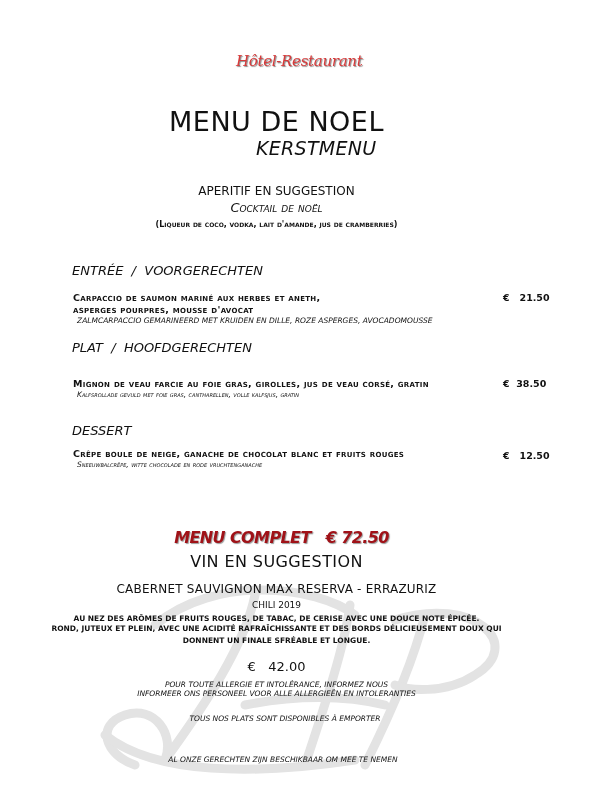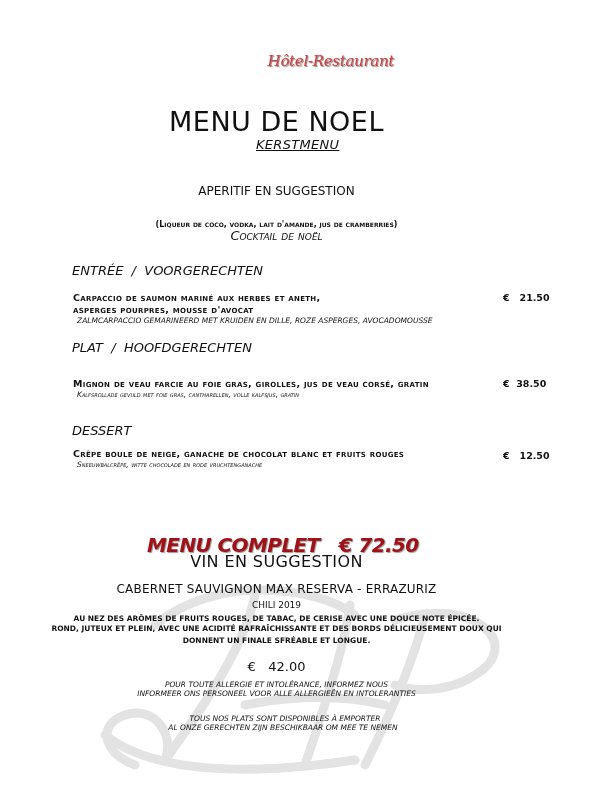--- a/index.html
+++ b/index.html
@@ -3,39 +3,39 @@
 <meta charset="utf-8">
 <style>
   * { margin:0; padding:0; box-sizing:border-box; }
   html, body { width:612px; height:792px; background:#ffffff; overflow:hidden; }
   body { position:relative; font-family:"DejaVu Sans", sans-serif; color:#111; }
   .abs { position:absolute; }
   .center { left:0; width:553px; text-align:center; }
 
   
   .logo { left:236px; top:52px; width:158px; height:44px; }
-  .logo-script { position:absolute; left:0; top:0; width:158px; text-align:right;
+  .logo-script { position:absolute; left:0; top:0; width:158px; text-align:left;
     font-family:"DejaVu Serif", serif; font-style:italic; font-size:15px; letter-spacing:-0.3px;
     color:#d63b3b; text-shadow:1px 1px 1px #888; white-space:nowrap; }
   .logo-name { position:absolute; left:0; top:17px; width:158px; text-align:center;
     font-family:"Liberation Serif", serif; font-size:20px; color:#111; white-space:nowrap; }
 
   .title { top:106px; font-size:27px; letter-spacing:0.5px; font-family:"DejaVu Sans", sans-serif; }
-  .subtitle { left:256px; top:137px; font-size:13px; font-style:italic; letter-spacing:0.3px;text-decoration:underline; }
+  .subtitle { left:256px; top:137px; font-size:19px; font-style:italic; letter-spacing:0.3px; }
 
   .aperitif-h { top:184px; font-size:12px; }
-  .aperitif-name { top:200px; font-size:13px; font-style:italic; font-variant:small-caps;margin-top:28px; }
+  .aperitif-name { top:200px; font-size:13px; font-style:italic; font-variant:small-caps; }
   .aperitif-desc { top:220px; font-size:8px; font-weight:bold; font-variant:small-caps; }
 
   .section-h { left:72px; font-size:13px; font-style:italic; white-space:pre; }
   .item-fr { left:73px; font-size:9.5px; font-variant:small-caps; font-weight:bold; letter-spacing:0.3px; white-space:nowrap; }
   .item-nl { left:77px; font-size:7.5px; font-style:italic; white-space:nowrap; }
   .price { left:503px; font-size:9.5px; white-space:pre; font-weight:bold; }
 
-  .complete { top:509px; font-size:20px; font-style:italic; font-weight:bold; color:#a01218;
+  .complete { top:509px; font-size:16px; font-style:italic; font-weight:bold; color:#a01218;
      text-shadow:1px 1px 1px #999; letter-spacing:-0.6px; white-space:pre; }
   .wine-h { top:552px; font-size:16px; letter-spacing:0.4px; }
   .wine-name { top:582px; font-size:12px; letter-spacing:0.2px; }
   .wine-origin { top:600px; font-size:9px; }
   .wine-desc { font-size:7.5px; font-weight:bold; letter-spacing:0; }
   .wine-price { top:659px; font-size:13px; white-space:pre; }
   .note { font-size:7.5px; font-style:italic; white-space:nowrap; }
 
   .watermark { left:95px; top:585px; width:420px; height:190px; pointer-events:none; }
 </style>
@@ -90,13 +90,13 @@
 <div class="abs center wine-name">CABERNET SAUVIGNON MAX RESERVA - ERRAZURIZ</div>
 <div class="abs center wine-origin">CHILI 2019</div>
 <div class="abs center wine-desc" style="top:614px">AU NEZ DES ARÔMES DE FRUITS ROUGES, DE TABAC, DE CERISE AVEC UNE DOUCE NOTE ÉPICÉE.</div>
 <div class="abs center wine-desc" style="top:624px">ROND, JUTEUX ET PLEIN, AVEC UNE ACIDITÉ RAFRAÎCHISSANTE ET DES BORDS DÉLICIEUSEMENT DOUX QUI</div>
 <div class="abs center wine-desc" style="top:636px">DONNENT UN FINALE SFRÉABLE ET LONGUE.</div>
 <div class="abs center wine-price">€   42.00</div>
 
 <div class="abs center note" style="top:680px">POUR TOUTE ALLERGIE ET INTOLÉRANCE, INFORMEZ NOUS</div>
 <div class="abs center note" style="top:689px">INFORMEER ONS PERSONEEL VOOR ALLE ALLERGIEËN EN INTOLERANTIES</div>
 <div class="abs center note" style="top:714px; padding-left:17px;">TOUS NOS PLATS SONT DISPONIBLES À EMPORTER</div>
-<div class="abs center note" style="top:723px; padding-left:13px;">AL ONZE GERECHTEN ZIJN BESCHIKBAAR OM MEE TE NEMEN</div>
+<div class="abs center note" style="top:755px; padding-left:13px;">AL ONZE GERECHTEN ZIJN BESCHIKBAAR OM MEE TE NEMEN</div>
 
 </body></html>

